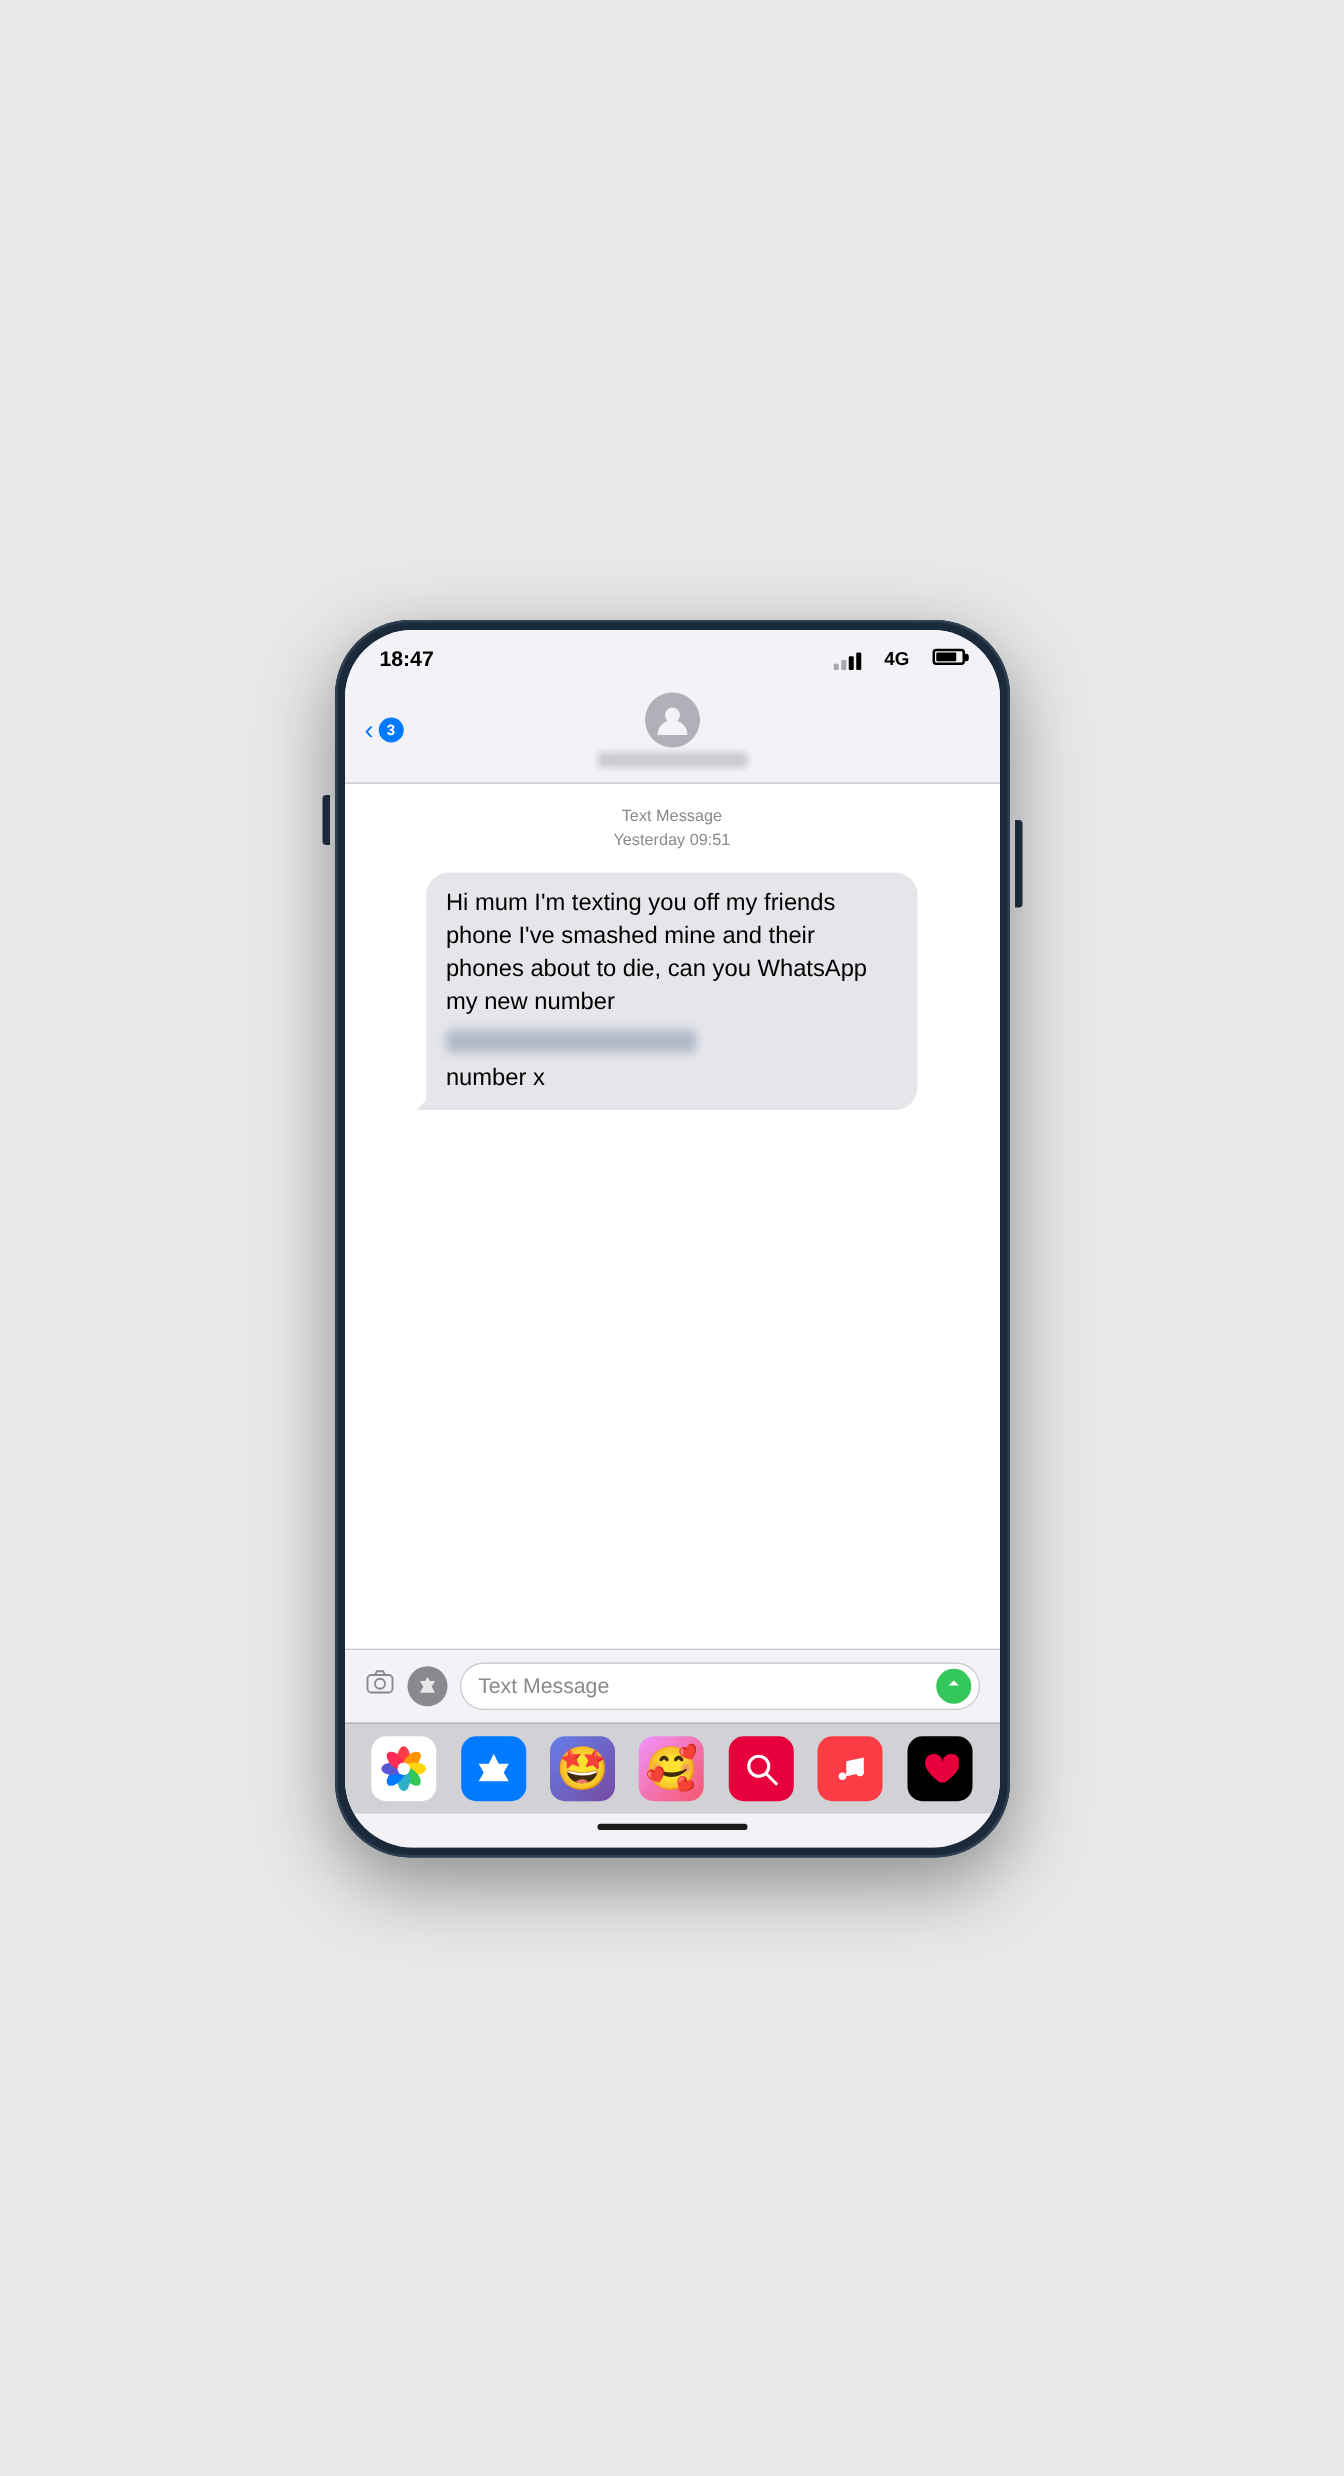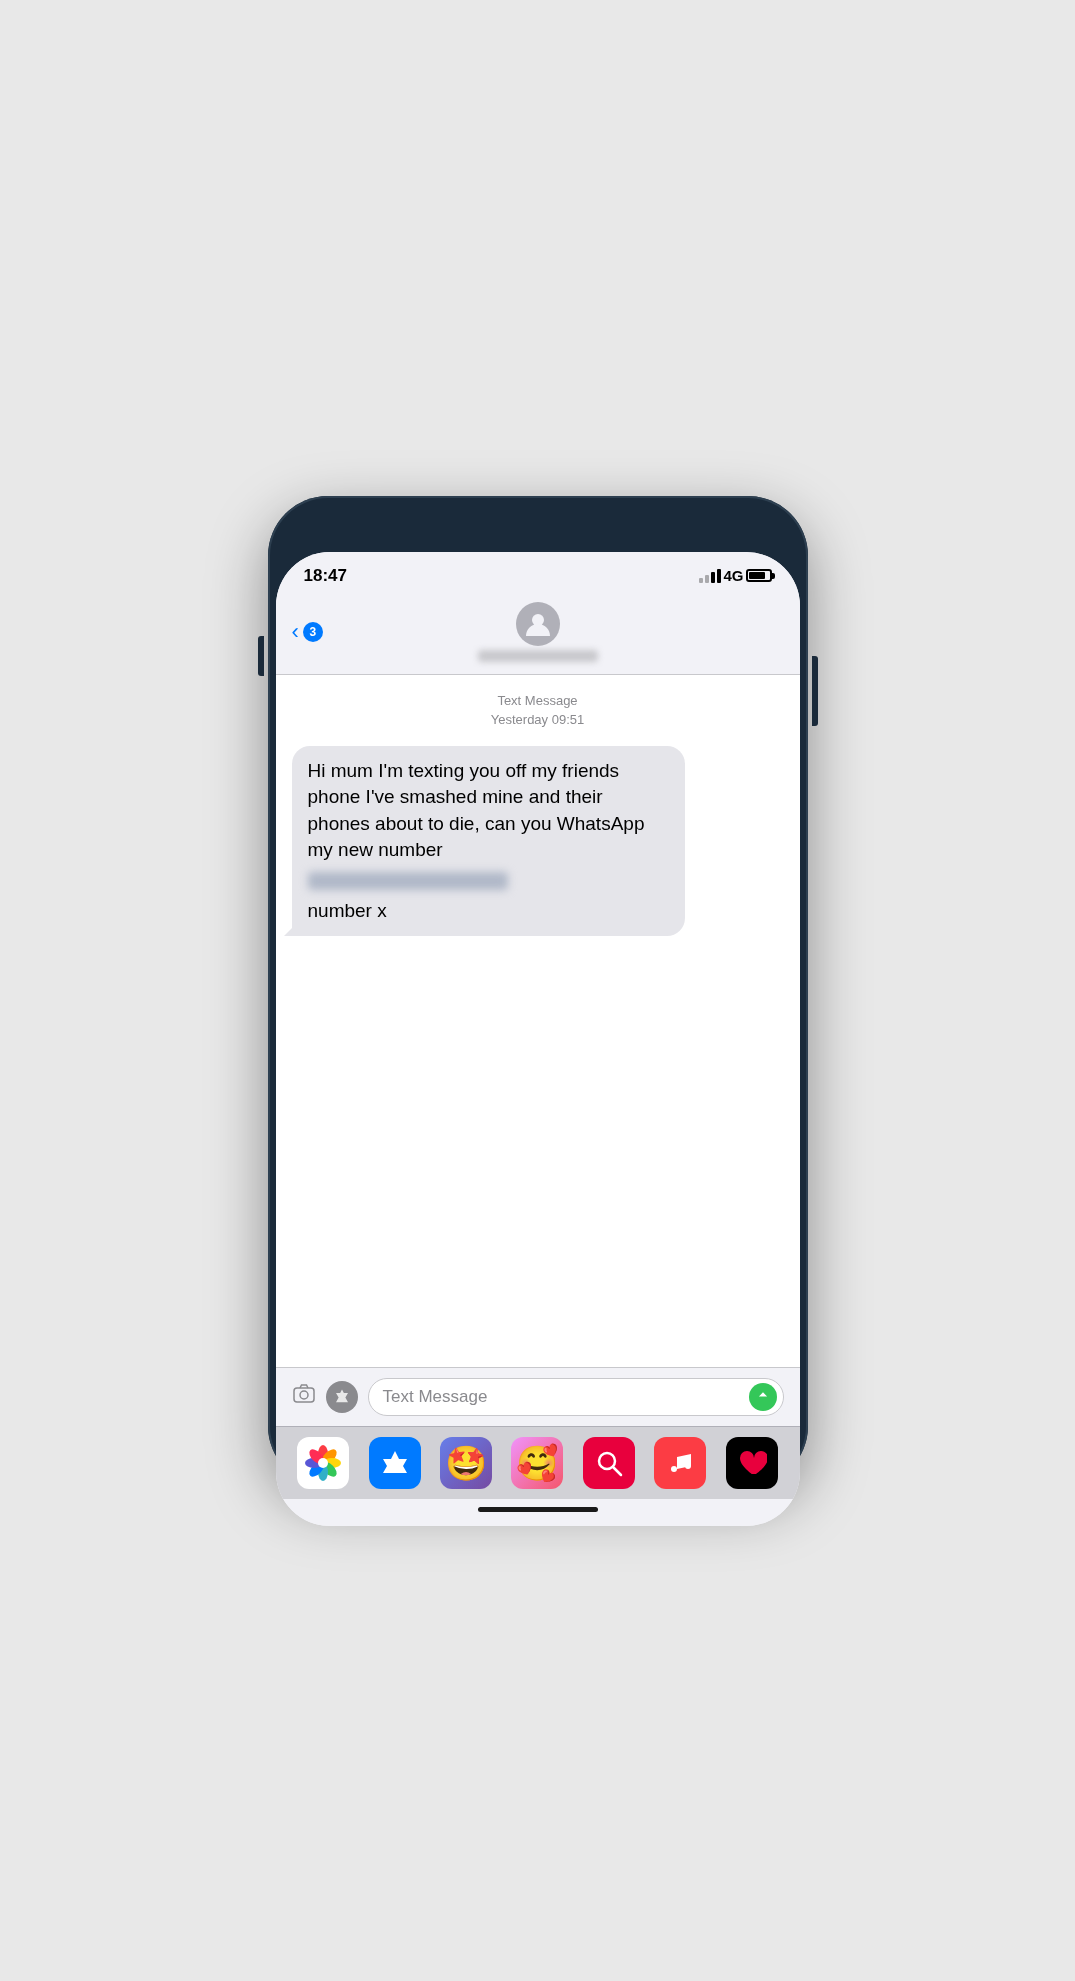--- a/index.html
+++ b/index.html
@@ -24,21 +24,20 @@
 
     .phone-inner {
       width: 100%;
       height: 100%;
       background: #f2f2f7;
       border-radius: 54px;
       overflow: hidden;
       display: flex;
       flex-direction: column;
       position: relative;
-      margin-top: 48px;
     }
 
     
     .phone-outer::before {
       content: '';
       position: absolute;
       left: -10px;
       top: 140px;
       width: 6px;
       height: 40px;
@@ -68,22 +67,21 @@
     }
 
     .status-time {
       font-size: 17px;
       font-weight: 600;
       color: #000;
     }
 
     .status-right {
       display: flex;
-      align-items: center;
-      gap: 2px;
+      gap: 18px;
     }
 
     .signal-bars {
       display: flex;
       align-items: flex-end;
       gap: 2px;
     }
 
     .signal-bar {
       background: #000;
@@ -218,21 +216,21 @@
     .message-meta {
       text-align: center;
       color: #8a8a8e;
       font-size: 13px;
       margin-bottom: 16px;
       line-height: 1.5;
     }
 
     .message-bubble-container {
       display: flex;
-      justify-content: flex-start;
+      justify-content: center;
       margin-bottom: 4px;
     }
 
     .message-bubble {
       background: #e5e5ea;
       border-radius: 18px 18px 18px 4px;
       padding: 12px 16px;
       max-width: 80%;
       position: relative;
     }

